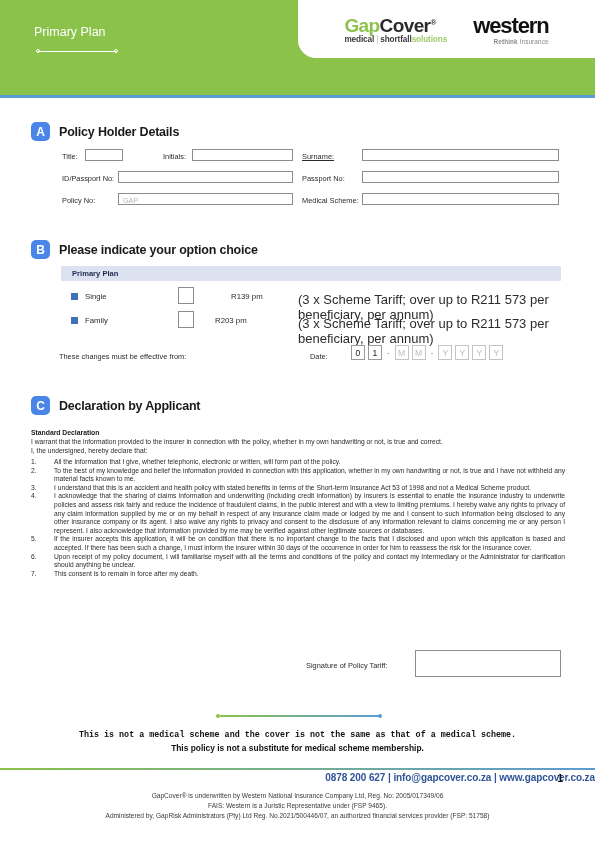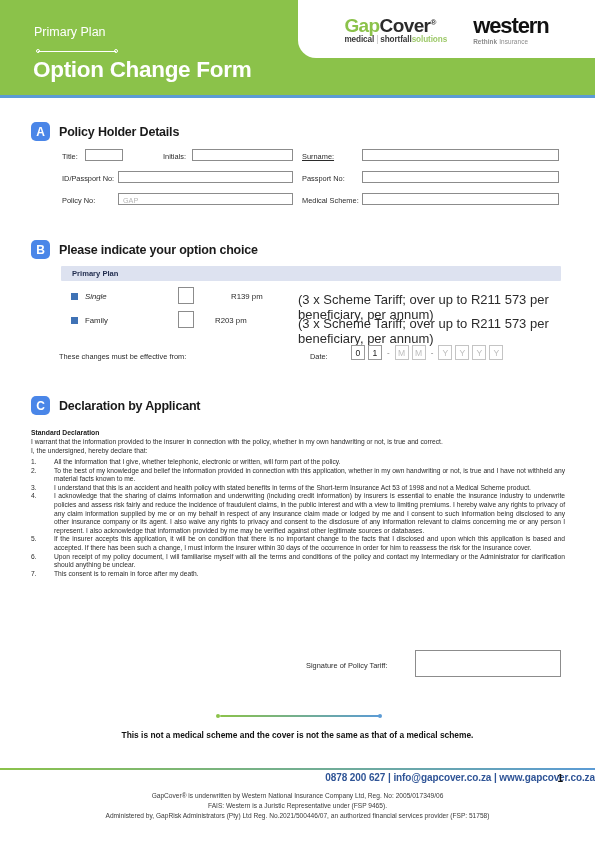--- a/index.html
+++ b/index.html
@@ -36,21 +36,21 @@
   .gc-cover { color: #2b2b2b; }
   .gc-reg { font-size: 8px; vertical-align: super; color: #2b2b2b; }
   .gc-bottom {
     font-size: 8.2px; font-weight: 700; margin-top: 1px; letter-spacing: -0.1px;
   }
   .gc-med { color: #3a3a3a; }
   .gc-pipe { color: #b9b9b9; font-weight: 400; padding: 0 2px; }
   .gc-short { color: #3a3a3a; }
   .gc-sol { color: #9ec96a; }
 
-  .western-logo { line-height: 1; text-align: left; padding-top: 2px; }
+  .western-logo { line-height: 1; text-align: right; padding-top: 2px; }
   .w-top { font-size: 22px; font-weight: 700; color: #111; letter-spacing: -1.1px; }
   .w-bottom { font-size: 6.4px; color: #8a8a8a; letter-spacing: 0.1px; margin-top: 2px; }
   .w-bold { font-weight: 700; }
 
   .header-eyebrow {
     position: absolute; left: 34px; top: 25px;
     font-size: 12.5px; color: #ffffff; font-weight: 400;
   }
   .header-divider {
     position: absolute; left: 36px; top: 49px; width: 82px; height: 5px;
@@ -199,21 +199,20 @@
     </div>
 
     <div class="header-eyebrow">Primary Plan</div>
 
     <div class="header-divider">
       <div class="line"></div>
       <div class="dot left"></div>
       <div class="dot right"></div>
     </div>
 
-    <div class="header-title">Option Change Form</div>
 
     <div class="header-blue-rule"></div>
   </div>
 
   <div class="section-head" style="left:31px; top:122px;">
     <div class="badge">A</div>
     <div class="section-title">Policy Holder Details</div>
   </div>
 
   <div class="lbl" style="left:62px; top:153px;">Title:</div>
@@ -242,21 +241,21 @@
   <div class="section-head" style="left:31px; top:240px;">
     <div class="badge">B</div>
     <div class="section-title">Please indicate your option choice</div>
   </div>
 
   <div class="plan-band" style="left:61px; top:266px; width:500px;">
     <span>Primary Plan</span>
   </div>
 
   <div class="sq-bullet" style="left:71px; top:293px;"></div>
-  <div class="opt-label" style="left:85px; top:292px;font-style:italic;">Single</div>
+  <div class="opt-label" style="left:85px; top:292px;">Single</div>
   <div class="opt-box" style="left:178px; top:287px;"></div>
   <div class="opt-price" style="left:215px; top:292px;padding-left:16px;">R139 pm</div>
   <div class="opt-note" style="left:298px; top:292px;">(3 x Scheme Tariff; over up to R211 573 per beneficiary, per annum)</div>
 
   <div class="sq-bullet" style="left:71px; top:317px;"></div>
   <div class="opt-label" style="left:85px; top:316px;">Family</div>
   <div class="opt-box" style="left:178px; top:311px;"></div>
   <div class="opt-price" style="left:215px; top:316px;">R203 pm</div>
   <div class="opt-note" style="left:298px; top:316px;">(3 x Scheme Tariff; over up to R211 573 per beneficiary, per annum)</div>
 
@@ -316,21 +315,22 @@
     </div>
   </div>
 
   <div class="sig-label" style="left:306px; top:661px;">Signature of Policy Tariff:</div>
   <div class="sig-box" style="left:415px; top:650px; width:146px; height:27px;"></div>
 
   <div class="grad-dot l" style="left:216px; top:714px;"></div>
   <div class="grad-line" style="left:220px; top:715px; width:160px;"></div>
   <div class="grad-dot r" style="left:378px; top:714px;"></div>
 
-  <div class="disclaimer" style="top:729px;">This is not a medical scheme and the cover is not the same as that of a medical scheme.</div>
+  <div class="disclaimer" style="top:729px;font-family:Liberation Mono, monospace;">This is not a medical scheme and the cover is not the same as that of a medical scheme.</div>
+  <div class="disclaimer" style="top:742px;">This policy is not a substitute for medical scheme membership.</div>
 
   <div class="footer-rule" style="top:768px;"></div>
 
   <div class="footer-contact" style="top:772px;">
     <span>0878 200 627</span>
     <span class="sep">|</span>
     <span>info@gapcover.co.za</span>
     <span class="sep">|</span>
     <span>www.gapcover.co.za</span>
   </div>

